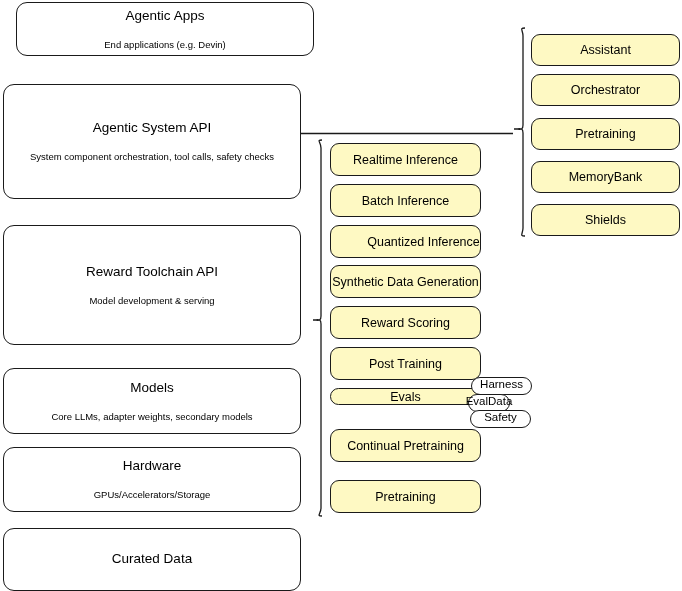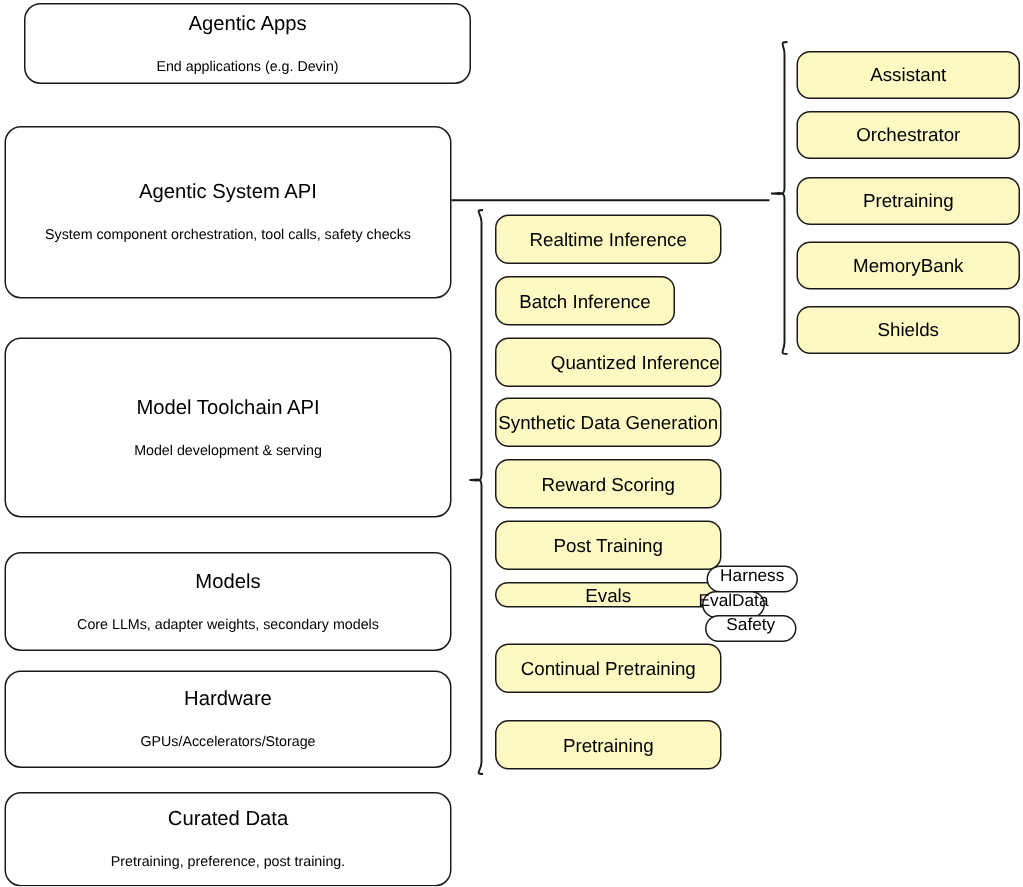--- a/index.html
+++ b/index.html
@@ -89,37 +89,36 @@
     <div class="title">Agentic Apps</div>
     <div class="subtitle">End applications (e.g. Devin)</div>
   </div>
 
   <div class="box" style="left:3px; top:84px; width:298px; height:115px;">
     <div class="title">Agentic System API</div>
     <div class="subtitle">System component orchestration, tool calls, safety checks</div>
   </div>
 
   <div class="box" style="left:3px; top:225px; width:298px; height:120px;">
-    <div class="title">Model Toolchain API</div>
+    <div class="title">Reward Toolchain API</div>
     <div class="subtitle">Model development &amp; serving</div>
   </div>
 
   <div class="box" style="left:3px; top:368px; width:298px; height:66px;">
     <div class="title">Models</div>
     <div class="subtitle">Core LLMs, adapter weights, secondary models</div>
   </div>
 
   <div class="box" style="left:3px; top:447px; width:298px; height:65px;">
     <div class="title">Hardware</div>
     <div class="subtitle">GPUs/Accelerators/Storage</div>
   </div>
 
   <div class="box" style="left:3px; top:528px; width:298px; height:63px;">
     <div class="title">Curated Data</div>
-    <div class="subtitle">Pretraining, preference, post training.</div>
   </div>
 
   <div class="connector" style="left:301px; top:126px; width:216px; height:16px;">
     <svg width="216" height="16" viewBox="0 0 216 16">
       <path d="M 0 7.5 L 212 7.5"></path>
     </svg>
   </div>
 
   <div class="brace" style="left:306px; top:138px; width:22px; height:382px;">
     <svg width="22" height="382" viewBox="0 0 22 382">
@@ -141,21 +140,21 @@
                C 13 105, 10 103, 4 103
                C 10 103, 13 101, 13 107
                L 13 202
                C 13 208, 9 210, 15 210"></path>
     </svg>
   </div>
 
   <div class="stack-box" style="left:330px; top:143px; width:151px; height:33px;">
     <span>Realtime Inference</span>
   </div>
-  <div class="stack-box" style="left:330px; top:184px; width:120px; height:33px;align-items:center;">
+  <div class="stack-box" style="left:330px; top:184px; width:151px; height:33px;align-items:center;">
     <span>Batch Inference</span>
   </div>
   <div class="stack-box" style="left:330px; top:225px; width:151px; height:33px;padding-left:36px;">
     <span>Quantized Inference</span>
   </div>
   <div class="stack-box" style="left:330px; top:265px; width:151px; height:33px;">
     <span>Synthetic Data Generation</span>
   </div>
   <div class="stack-box" style="left:330px; top:306px; width:151px; height:33px;">
     <span>Reward Scoring</span>

